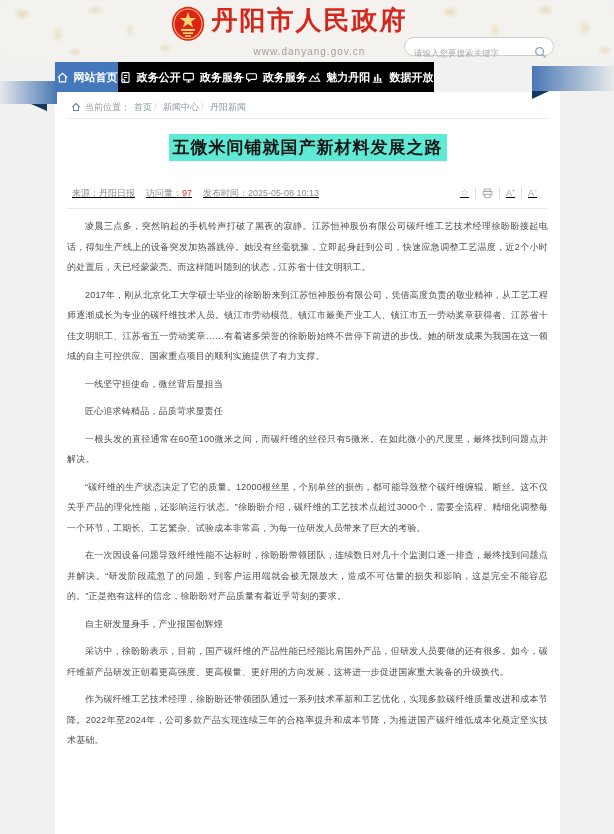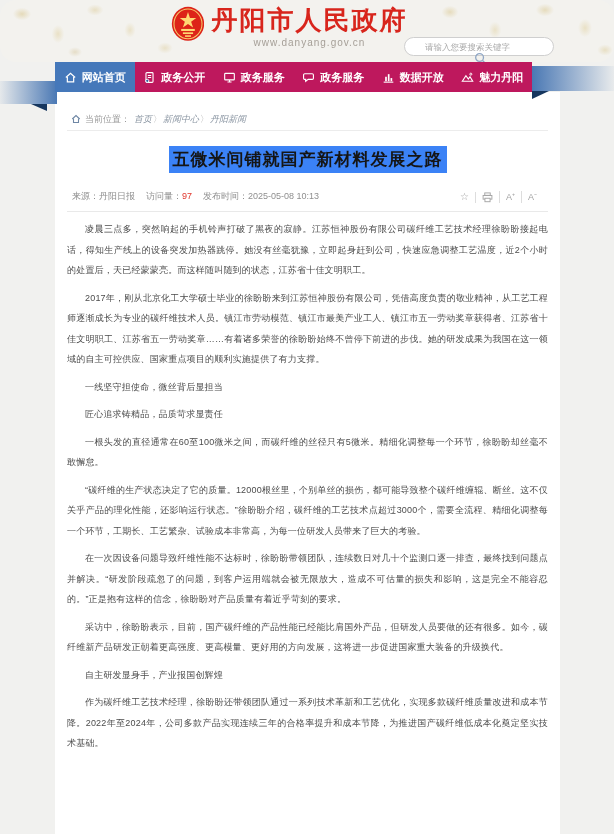--- a/index.html
+++ b/index.html
@@ -20,49 +20,49 @@
       radial-gradient(ellipse 12px 9px at 450px 12px, rgba(224,210,168,.7), transparent 70%),
       radial-gradient(ellipse 9px 12px at 495px 30px, rgba(229,217,180,.65), transparent 70%),
       radial-gradient(ellipse 13px 9px at 545px 10px, rgba(224,210,168,.7), transparent 70%),
       radial-gradient(ellipse 10px 13px at 585px 28px, rgba(229,217,180,.7), transparent 70%),
       radial-gradient(ellipse 11px 8px at 605px 50px, rgba(224,210,168,.6), transparent 70%);
   }
   .logo-wrap { position:absolute; top:6px; left:0; right:0; display:flex; justify-content:center; align-items:flex-start; gap:7px; transform:translateX(-18px); }
   .emblem { width:34px; height:37px; flex:0 0 auto; }
   .site-text { text-align:center; }
   .site-name { font-size:26px; font-weight:900; color:#d8251c; letter-spacing:2px; line-height:30px; font-family:"Liberation Serif", serif; }
-  .site-url { font-size:10px; color:#a59f97; letter-spacing:1px; margin-top:1px;text-align:center; }
-  .search-box { position:absolute; top:37px; right:60px; width:150px; height:19px; background:#fff; border:1px solid #cfcfcf; border-radius:10px; display:flex; align-items:center; padding:4px 6px 0 9px;flex-direction:column; }
+  .site-url { font-size:10px; color:#a59f97; letter-spacing:1px; margin-top:10px;text-align:center; }
+  .search-box { position:absolute; top:37px; right:60px; width:150px; height:19px; background:#fff; border:1px solid #cfcfcf; border-radius:10px; display:flex; align-items:center; padding:12px 6px 0 9px; }
   .search-box input { flex:1; border:none; outline:none; font-size:8.5px; color:#555; background:transparent; }
   .search-box input::placeholder { color:#a9a9a9; }
   .search-btn { width:13px; height:13px; cursor:pointer; flex:0 0 auto; background:none; border:none; padding:0; }
 
   
-  .nav { position:absolute; top:62px; left:55px; width:477px; height:30px; background:#be185d; display:flex; z-index:3; }
+  .nav { position:absolute; top:62px; left:55px; width:379px; height:30px; background:#000000; display:flex; z-index:3; }
   .nav-item { flex:1; display:flex; align-items:center; justify-content:center; gap:5px; color:#fff; font-size:11px; font-weight:bold; cursor:pointer; }
   .nav-item.active { background:#47769f; background:#4578ba; }
   .nav-icon { width:13px; height:13px; display:inline-block; }
   .nav-icon svg { width:13px; height:13px; display:block; }
 
   .ribbon-left { position:absolute; left:0; top:81px; width:57px; height:23px; background:linear-gradient(to left,#4a78b4,rgba(74,120,180,.07)); z-index:2; }
   .ribbon-left::after { content:""; position:absolute; right:10px; bottom:-7px; width:16px; height:7px; background:#16365e; clip-path:polygon(0 0,100% 0,100% 100%); }
   .ribbon-right { position:absolute; left:532px; top:66px; right:0; height:25px; background:linear-gradient(to right,#4a78b4,rgba(74,120,180,.05)); z-index:2; }
   .ribbon-right::after { content:""; position:absolute; left:0; bottom:-8px; width:17px; height:8px; background:#16365e; clip-path:polygon(0 0,100% 0,0 100%); }
 
   
-  .card { position:absolute; top:92px; left:55px; width:505px; bottom:0; background:#fff; padding:16px 12px; z-index:1; }
+  .card { position:absolute; top:92px; left:55px; width:505px; bottom:0; background:#fff; padding:4px 12px; z-index:1; }
   .breadcrumb { height:23px; display:flex; align-items:center; gap:4px; font-size:9px; color:#9a9a9a; border-bottom:1px solid #ececec; padding-left:4px; }
-  .breadcrumb .bc-link { color:#8b96a3; cursor:pointer;font-style:italic; }
+  .breadcrumb .bc-link { color:#8b96a3; cursor:pointer; }
   .bc-sep { color:#b5b5b5; margin:0 1px; }
   .home-icon svg { width:10px; height:10px; display:block; }
 
   .art-title { text-align:center; margin-top:15px; }
-  .art-title span { display:inline-block; background:#3b82f6; color:#151515; font-size:17px; font-weight:bold; padding:2px 4px; letter-spacing:1px; font-family:"Liberation Serif", serif; }
-
-  .meta-row { display:flex; align-items:flex-end; justify-content:space-between; margin-top:17px; padding:0 5px; }
+  .art-title span { display:inline-block; background:#5eead4; color:#151515; font-size:17px; font-weight:bold; padding:2px 4px; letter-spacing:1px; font-family:"Liberation Serif", serif; }
+
+  .meta-row { display:flex; align-items:flex-start; justify-content:space-between; margin-top:26px; padding:0 5px;text-decoration:underline; }
   .meta-left { font-size:9px; color:#8f8f8f; display:flex; gap:11px; }
   .meta-item { white-space:nowrap; }
   .visits-num { color:#e0342a; }
   .tools { display:flex; align-items:center; font-size:10px; color:#a3a3a3; }
   .tool { padding:0 6px; cursor:pointer; line-height:12px; }
   .tool + .tool { border-left:1px solid #ddd; }
   .tool svg { width:11px; height:11px; display:block; }
   .tool.font-tool { font-size:9px; }
 
   .meta-divider { border:none; border-top:1px solid #e9e9e9; margin-top:8px; }
@@ -136,36 +136,36 @@
       <span class="nav-icon">
         <svg viewBox="0 0 14 14">
           <path d="M3 3h8a1.3 1.3 0 0 1 1.3 1.3v3.4A1.3 1.3 0 0 1 11 9H6.6L4 11.2V9H3A1.3 1.3 0 0 1 1.7 7.7V4.3A1.3 1.3 0 0 1 3 3z" fill="none" stroke="#fff" stroke-width="1.2"></path>
         </svg>
       </span>
       <span>政务服务</span>
     </div>
     <div class="nav-item">
       <span class="nav-icon">
         <svg viewBox="0 0 14 14">
+          <path d="M1.4 11 L5.3 5 L7.9 8.6 L9.7 6.2 L12.6 11 Z" fill="none" stroke="#fff" stroke-width="1.2"></path>
+          <circle cx="10.6" cy="3.4" r="1.1" fill="none" stroke="#fff" stroke-width="1"></circle>
+        </svg>
+      </span>
+      <span>魅力丹阳</span>
+    </div>
+    <div class="nav-item">
+      <span class="nav-icon">
+        <svg viewBox="0 0 14 14">
           <path d="M1.8 12h10.4" stroke="#fff" stroke-width="1.2"></path>
           <rect x="3.4" y="6.2" width="1.8" height="4.8" fill="#fff"></rect>
           <rect x="6.3" y="3.4" width="1.8" height="7.6" fill="#fff"></rect>
           <rect x="9.2" y="7.6" width="1.8" height="3.4" fill="#fff"></rect>
         </svg>
       </span>
       <span>数据开放</span>
-    </div>
-    <div class="nav-item">
-      <span class="nav-icon">
-        <svg viewBox="0 0 14 14">
-          <path d="M1.4 11 L5.3 5 L7.9 8.6 L9.7 6.2 L12.6 11 Z" fill="none" stroke="#fff" stroke-width="1.2"></path>
-          <circle cx="10.6" cy="3.4" r="1.1" fill="none" stroke="#fff" stroke-width="1"></circle>
-        </svg>
-      </span>
-      <span>魅力丹阳</span>
     </div>
   </nav>
 
 <div class="card">
 
   <div class="breadcrumb">
     <span class="home-icon">
       <svg viewBox="0 0 12 12">
           <path d="M1.5 6 L6 1.8 L10.5 6" fill="none" stroke="#6f87a5" stroke-width="1.3"></path>
           <path d="M3 5.5 V10.2 H9 V5.5" fill="none" stroke="#6f87a5" stroke-width="1.3"></path>
@@ -199,20 +199,20 @@
     </div>
   </div>
 
   <hr class="meta-divider">
 
   <div class="article-body">
       <p>凌晨三点多，突然响起的手机铃声打破了黑夜的寂静。江苏恒神股份有限公司碳纤维工艺技术经理徐盼盼接起电话，得知生产线上的设备突发加热器跳停。她没有丝毫犹豫，立即起身赶到公司，快速应急调整工艺温度，近2个小时的处置后，天已经蒙蒙亮。而这样随叫随到的状态，江苏省十佳文明职工。</p>
       <p>2017年，刚从北京化工大学硕士毕业的徐盼盼来到江苏恒神股份有限公司，凭借高度负责的敬业精神，从工艺工程师逐渐成长为专业的碳纤维技术人员。镇江市劳动模范、镇江市最美产业工人、镇江市五一劳动奖章获得者、江苏省十佳文明职工、江苏省五一劳动奖章……有着诸多荣誉的徐盼盼始终不曾停下前进的步伐。她的研发成果为我国在这一领域的自主可控供应、国家重点项目的顺利实施提供了有力支撑。</p>
       <p>一线坚守担使命，微丝背后显担当</p>
       <p>匠心追求铸精品，品质苛求显责任</p>
-      <p>一根头发的直径通常在60至100微米之间，而碳纤维的丝径只有5微米。精细化调整每一个环节，徐盼盼却丝毫不敢懈怠。</p>
+      <p>一根头发的直径通常在60至100微米之间，而碳纤维的丝径只有5微米。在如此微小的尺度里，最终找到问题点并解决。</p>
       <p>“碳纤维的生产状态决定了它的质量。12000根丝里，个别单丝的损伤，都可能导致整个碳纤维缠辊、断丝。这不仅关乎产品的理化性能，还影响运行状态。”徐盼盼介绍，碳纤维的工艺技术点超过3000个，需要全流程、精细化调整每一个环节，工期长、工艺繁杂、试验成本非常高，为每一位研发人员带来了巨大的考验。</p>
       <p>在一次因设备问题导致纤维性能不达标时，徐盼盼带领团队，连续数日对几十个监测口逐一排查，最终找到问题点并解决。“研发阶段疏忽了的问题，到客户运用端就会被无限放大，造成不可估量的损失和影响，这是完全不能容忍的。”正是抱有这样的信念，徐盼盼对产品质量有着近乎苛刻的要求。</p>
+      <p>自主研发显身手，产业报国创辉煌</p>
       <p>采访中，徐盼盼表示，目前，国产碳纤维的产品性能已经能比肩国外产品，但研发人员要做的还有很多。如今，碳纤维新产品研发正朝着更高强度、更高模量、更好用的方向发展，这将进一步促进国家重大装备的升级换代。</p>
-      <p>自主研发显身手，产业报国创辉煌</p>
       <p>作为碳纤维工艺技术经理，徐盼盼还带领团队通过一系列技术革新和工艺优化，实现多款碳纤维质量改进和成本节降。2022年至2024年，公司多款产品实现连续三年的合格率提升和成本节降，为推进国产碳纤维低成本化奠定坚实技术基础。</p>
     </div>
 </div>
 
 </body></html>

